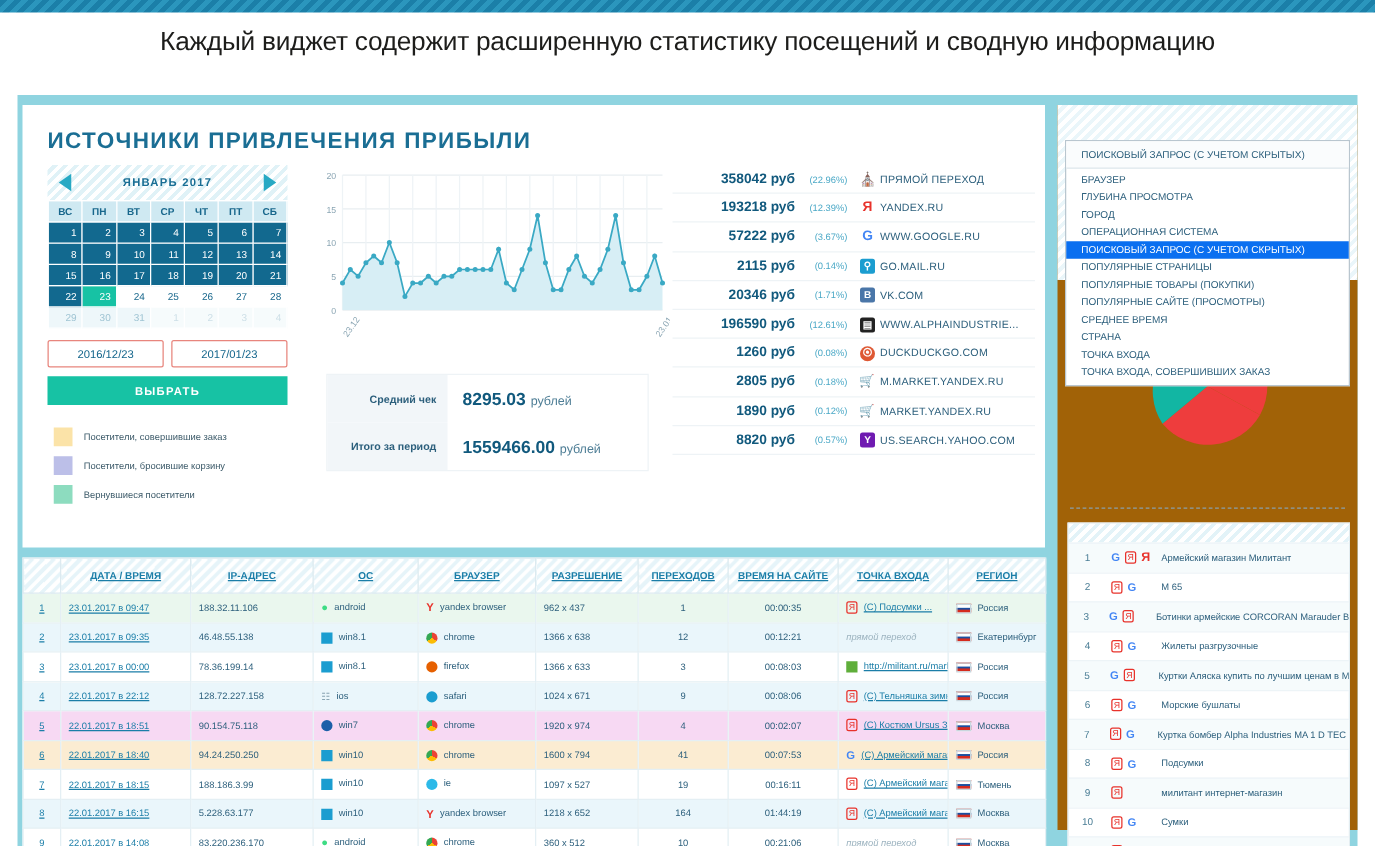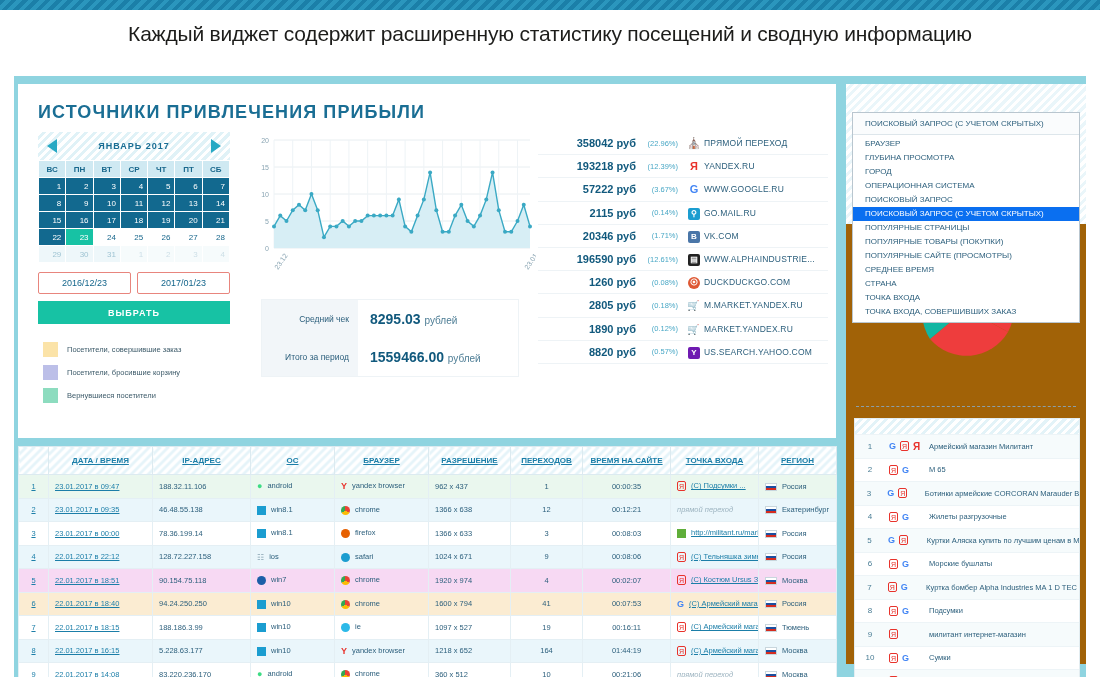--- a/index.html
+++ b/index.html
@@ -92,21 +92,21 @@
   
   .chartbox { position:absolute; left:228px; top:48px; width:290px; height:150px; }
   .kpi {
     position:absolute; left:243px; top:215px; width:258px;
     background:#ffffff; border:1px solid #eef3f6;
   }
   .kpi .krow { display:flex; align-items:center; height:38px; }
   .kpi .kname {
     width:96px; background:#f2f6f9; height:38px; display:flex;
     align-items:center; justify-content:flex-end; padding-right:9px;
-    font-size:8.5px; font-weight:normal; color:#2c5f7c;
+    font-size:8.5px; font-weight:bold; color:#2c5f7c;
   }
   .kpi .kval { padding-left:12px; font-size:14px; font-weight:bold; color:#11597d; }
   .kpi .kval .unit { font-size:10px; font-weight:normal; color:#4d7d95; }
 
   
   .sources { position:absolute; left:520px; top:48px; width:290px; }
   .src {
     display:flex; align-items:center; height:23.2px;
     border-bottom:1px solid #eef3f6; font-size:10.5px;
   }
@@ -471,21 +471,20 @@
       <path d="M50,50 L28,10 A48,48 0 0,1 50,2 Z" fill="#ee3d3d"></path>
     </svg>
 
     <div class="select-box">
       <div class="select-cur">ПОИСКОВЫЙ ЗАПРОС (С УЧЕТОМ СКРЫТЫХ)</div>
       <div class="select-list" id="dropopts">
           <div class="opt">БРАУЗЕР</div>
           <div class="opt">ГЛУБИНА ПРОСМОТРА</div>
           <div class="opt">ГОРОД</div>
           <div class="opt">ОПЕРАЦИОННАЯ СИСТЕМА</div>
-          <div class="opt">ПОИСКОВЫЙ ЗАПРОС</div>
           <div class="opt sel">ПОИСКОВЫЙ ЗАПРОС (С УЧЕТОМ СКРЫТЫХ)</div>
           <div class="opt">ПОПУЛЯРНЫЕ СТРАНИЦЫ</div>
           <div class="opt">ПОПУЛЯРНЫЕ ТОВАРЫ (ПОКУПКИ)</div>
           <div class="opt">ПОПУЛЯРНЫЕ САЙТЕ (ПРОСМОТРЫ)</div>
           <div class="opt">СРЕДНЕЕ ВРЕМЯ</div>
           <div class="opt">СТРАНА</div>
           <div class="opt">ТОЧКА ВХОДА</div>
           <div class="opt">ТОЧКА ВХОДА, СОВЕРШИВШИХ ЗАКАЗ</div>
         </div>
     </div>

